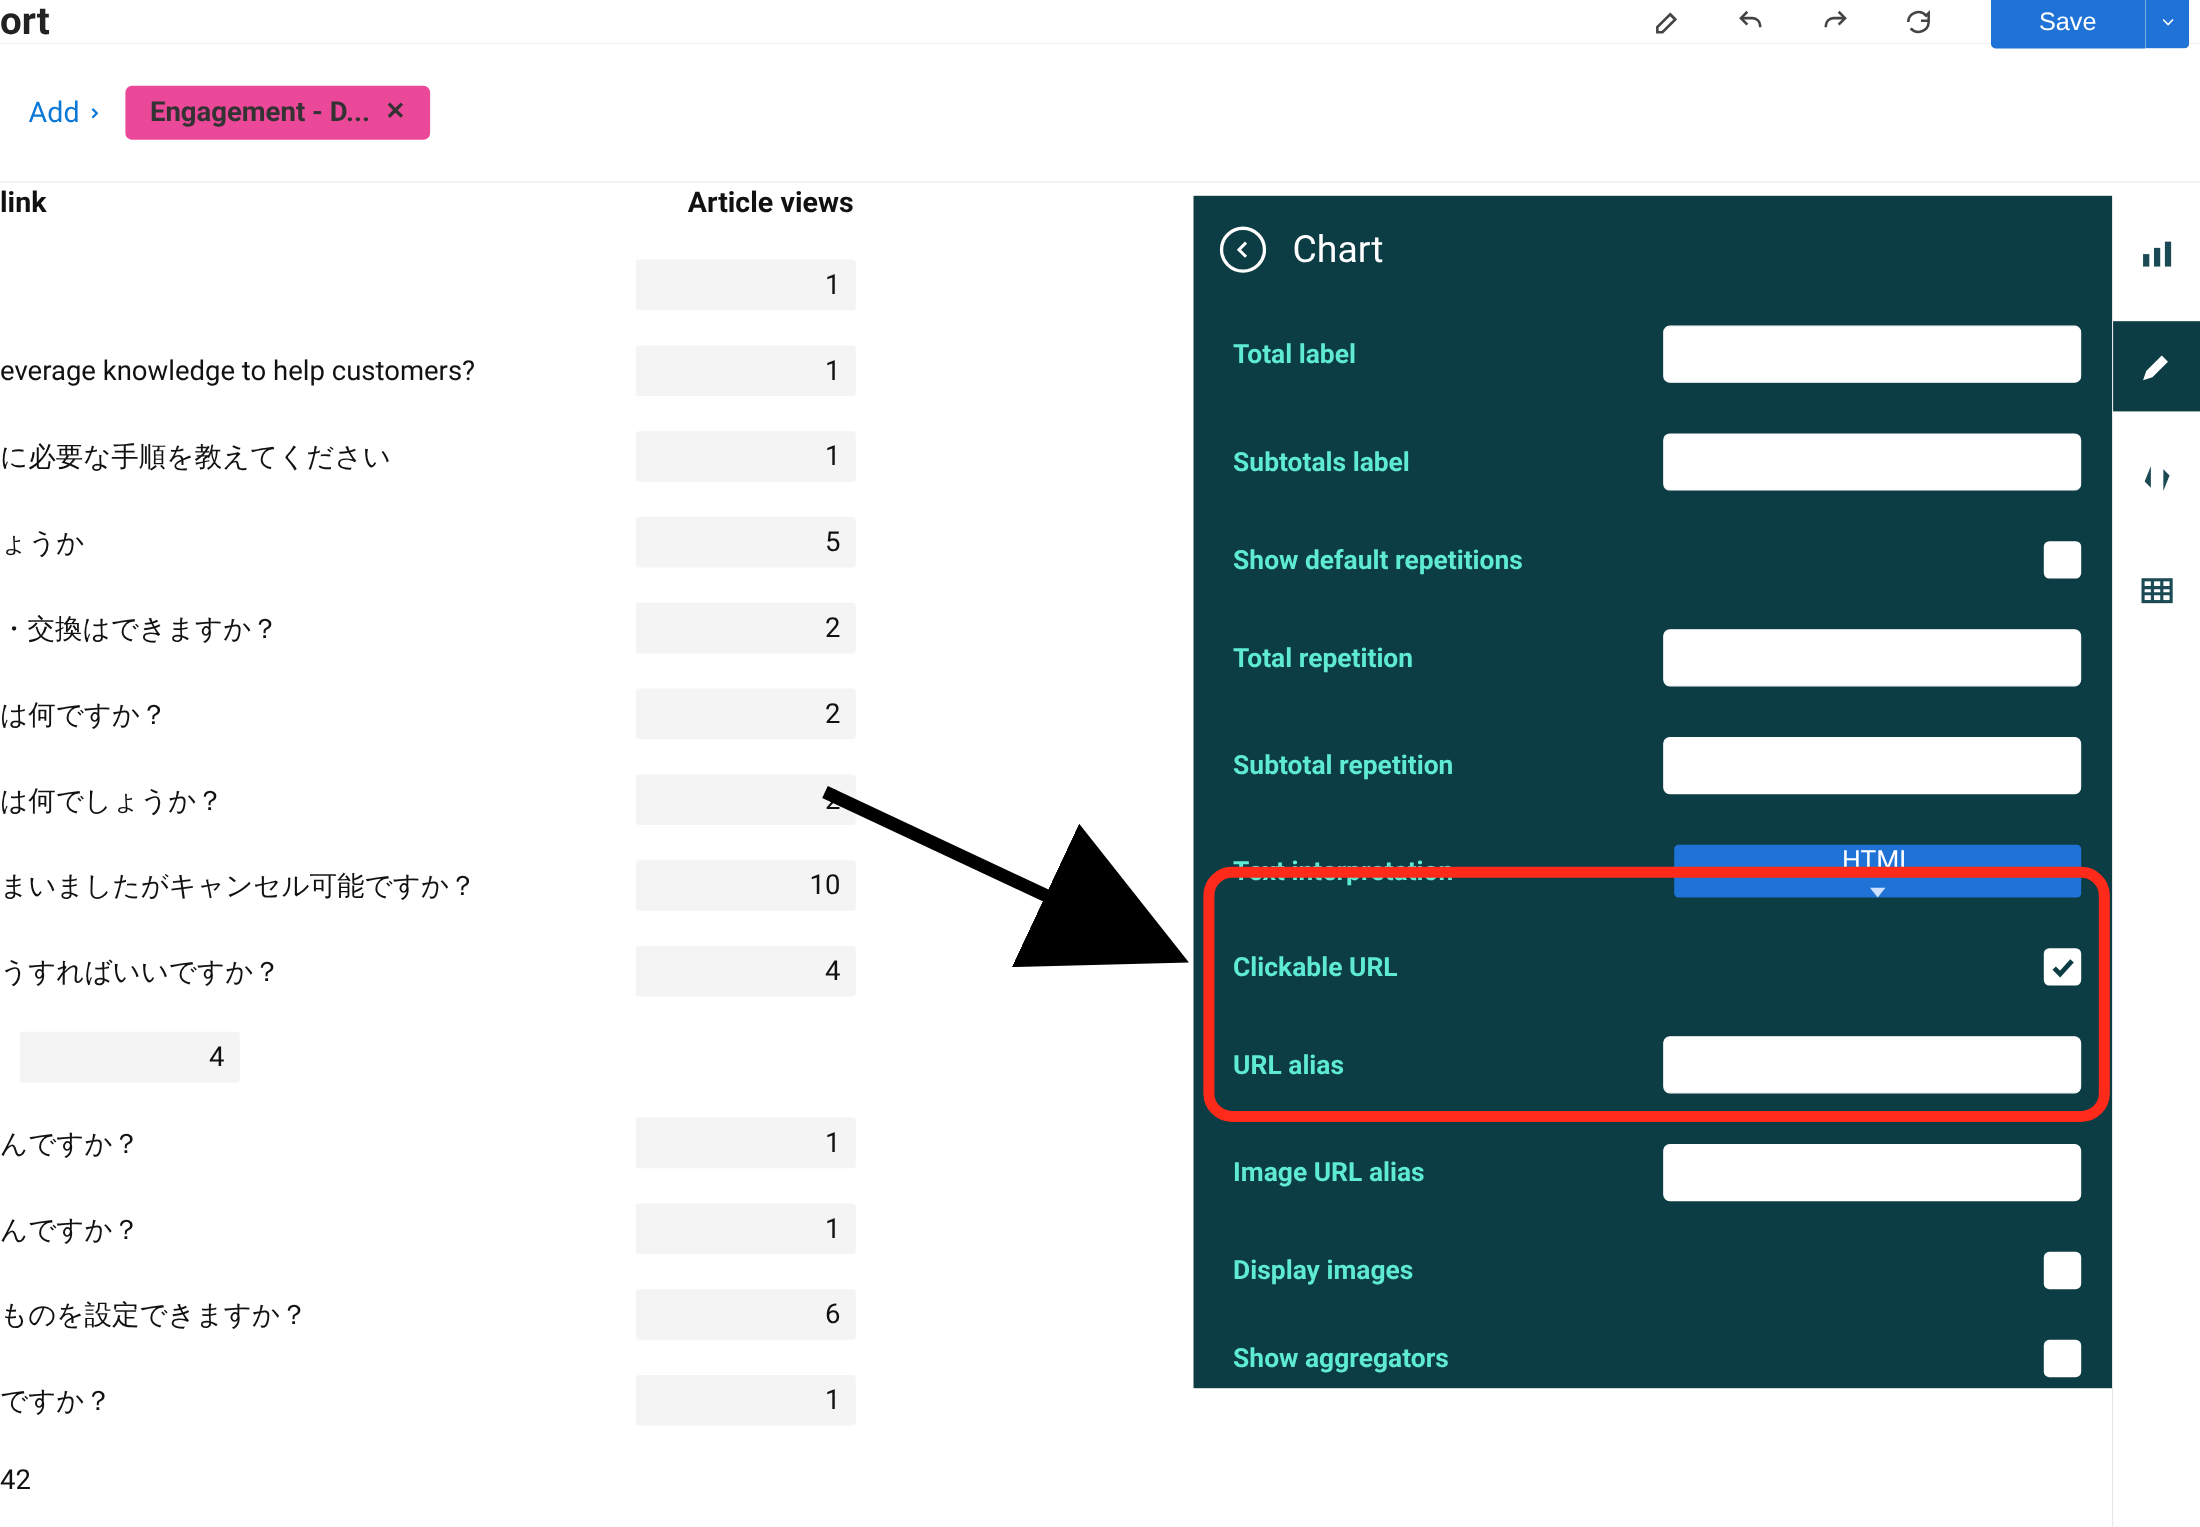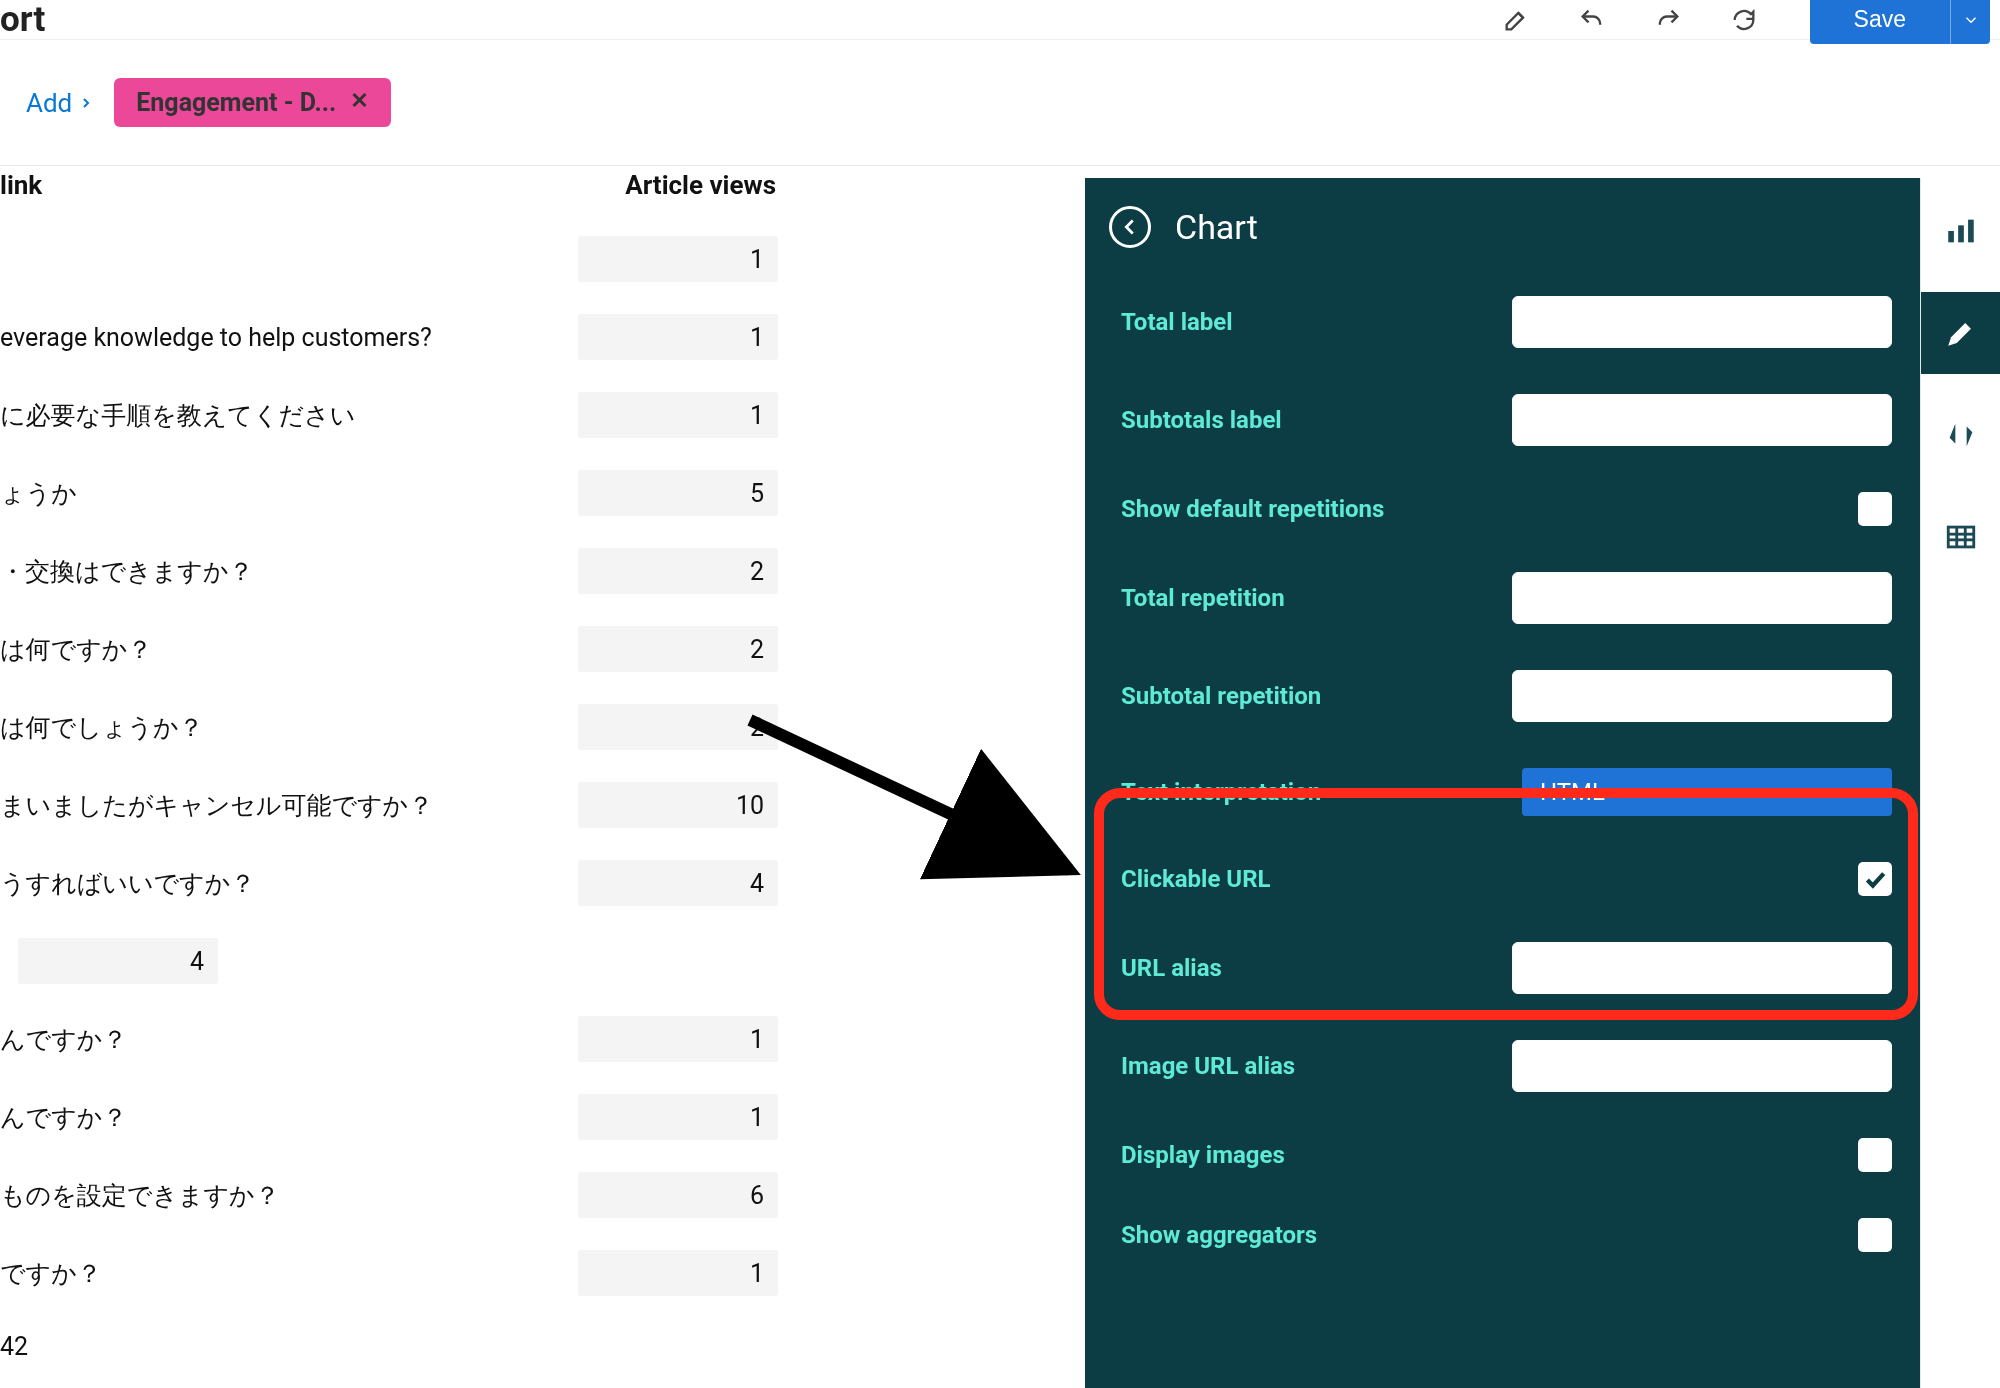--- a/index.html
+++ b/index.html
@@ -94,21 +94,21 @@
     display:flex; align-items:center; justify-content:flex-end;
   }
   .total-row { color:#111; padding-top:20px; font-size:25px; padding-left:0; }
 
   
   .panel-wrap {
     position:absolute;
     top: 178px;
     right: 80px;
     width: 835px;
-    height: 1210px;
+    height: 1084px;
     background:#0c3c44;
     color:#fff;
     overflow:hidden;
   }
   .panel-header {
     display:flex; align-items:center; gap:24px;
     padding: 28px 34px 28px 24px;
   }
   .panel-header .back {
     width:42px; height:42px; border:3px solid #fff; border-radius:50%;
@@ -130,21 +130,21 @@
     width: 380px; height:52px; background:#fff; border-radius:6px; border:1px solid #fff;
   }
   .checkbox {
     width:34px; height:34px; background:#fff; border-radius:5px;
     display:flex; align-items:center; justify-content:center;
   }
   .checkbox.checked svg { width:26px; height:26px; stroke:#0c3c44; stroke-width:4; fill:none; }
   .select {
     width:370px; height:48px; background:#1f73d6; border-radius:4px;
     display:flex; align-items:center; justify-content:space-between;
-    padding: 0 18px; color:#fff; font-size:24px; cursor:pointer;
+    padding: 0 18px; color:#fff; font-size:24px; cursor:pointer;flex-direction:column;
   }
   .select .tri { width:0;height:0;border-left:7px solid transparent;border-right:7px solid transparent;border-top:9px solid #cfe1ff;}
 
   
   .highlight-box {
     position:absolute;
     border: 10px solid #ff2a1a;
     border-radius: 26px;
     pointer-events:none;
   }

